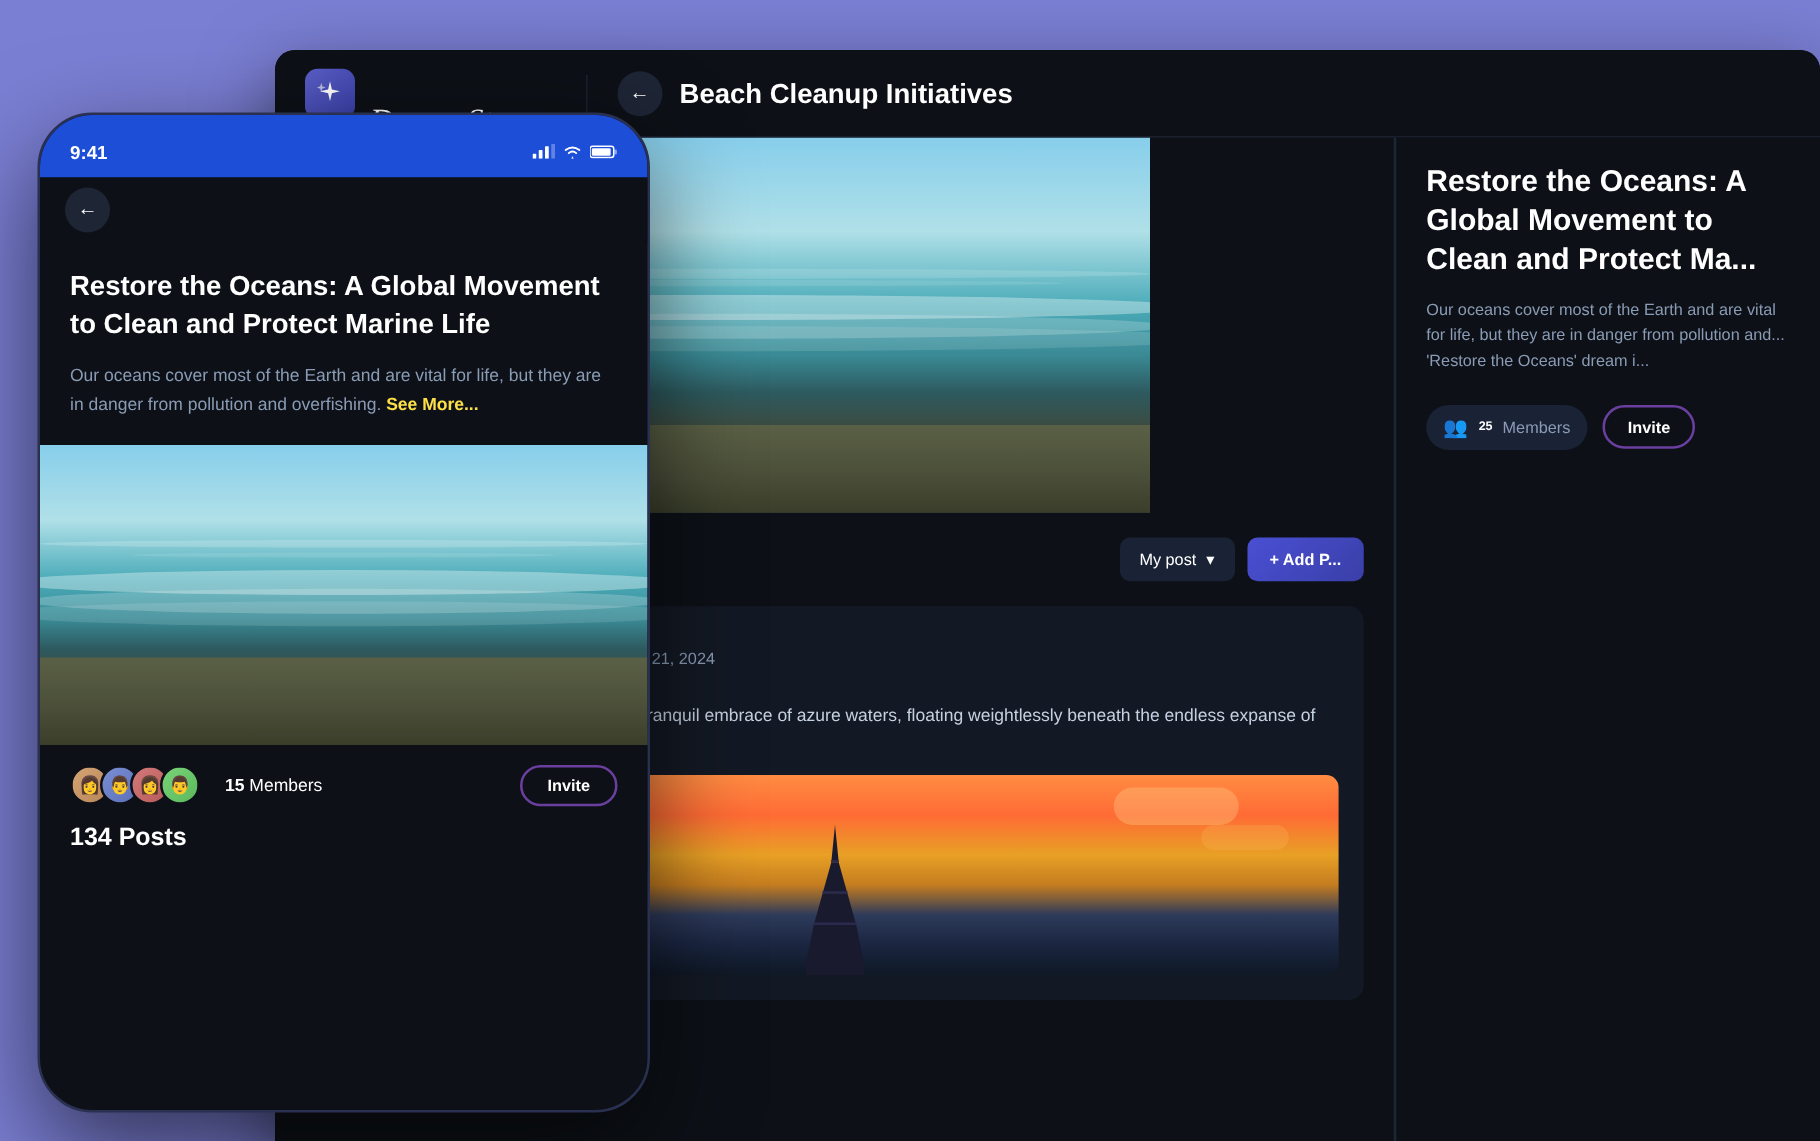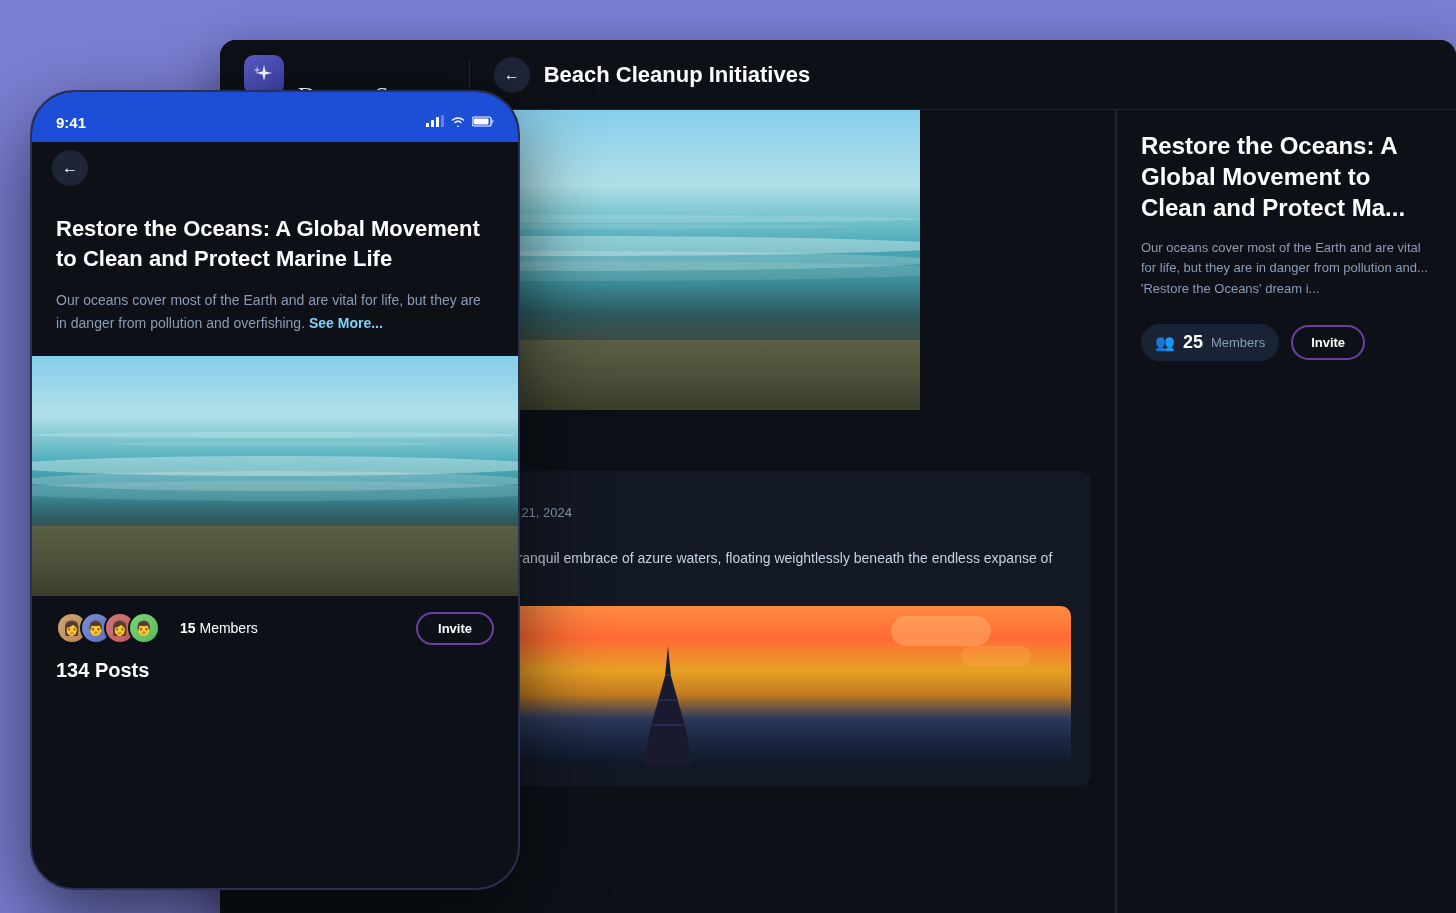--- a/index.html
+++ b/index.html
@@ -134,21 +134,21 @@
     }
 
     .members-icon {
       color: #8a9bb5;
       font-size: 16px;
     }
 
     .members-count {
       font-weight: 700;
       color: white;
-      font-size: 18px;
+      font-size: 10px;
     }
 
     .members-label {
       color: #8a9bb5;
       font-size: 13px;
     }
 
     .invite-btn-desktop {
       border: 2px solid #6b3fa0;
       background: transparent;
@@ -389,21 +389,21 @@
     }
 
     .phone-article-excerpt {
       font-size: 14px;
       color: #8a9bb5;
       line-height: 1.65;
       margin-bottom: 0;
     }
 
     .phone-article-excerpt .see-more {
-      color: #7dd3fc;
+      color: #fde047;
       font-weight: 600;
       cursor: pointer;
     }
 
     .phone-beach-image {
       width: 100%;
       height: 240px;
       background: linear-gradient(
         180deg,
         #87ceeb 0%,
@@ -547,20 +547,29 @@
         </div>
         <div class="phone-rocks"></div>
 
         <div style="position:absolute; top:35%; left:0; right:0; height:8px; background:rgba(255,255,255,0.15); border-radius:50%;"></div>
         <div style="position:absolute; top:38%; left:10%; right:10%; height:5px; background:rgba(255,255,255,0.1); border-radius:50%;"></div>
       </div>
 
       <div class="posts-section">
         <div class="posts-toolbar">
           <span class="posts-count">134 Posts</span>
+          <div class="posts-actions">
+            <div class="filter-dropdown">
+              <span>My post</span>
+              <span>▾</span>
+            </div>
+            <button class="add-post-btn">
+              <span>+ Add P...</span>
+            </button>
+          </div>
         </div>
 
         <div class="post-card">
           <div class="post-meta">
             <div class="post-avatar">
               <div class="avatar-face">👩</div>
             </div>
             <div class="post-author-info">
               <span class="post-author">Eleanor Pena</span>
               <span class="post-dot">•</span>

